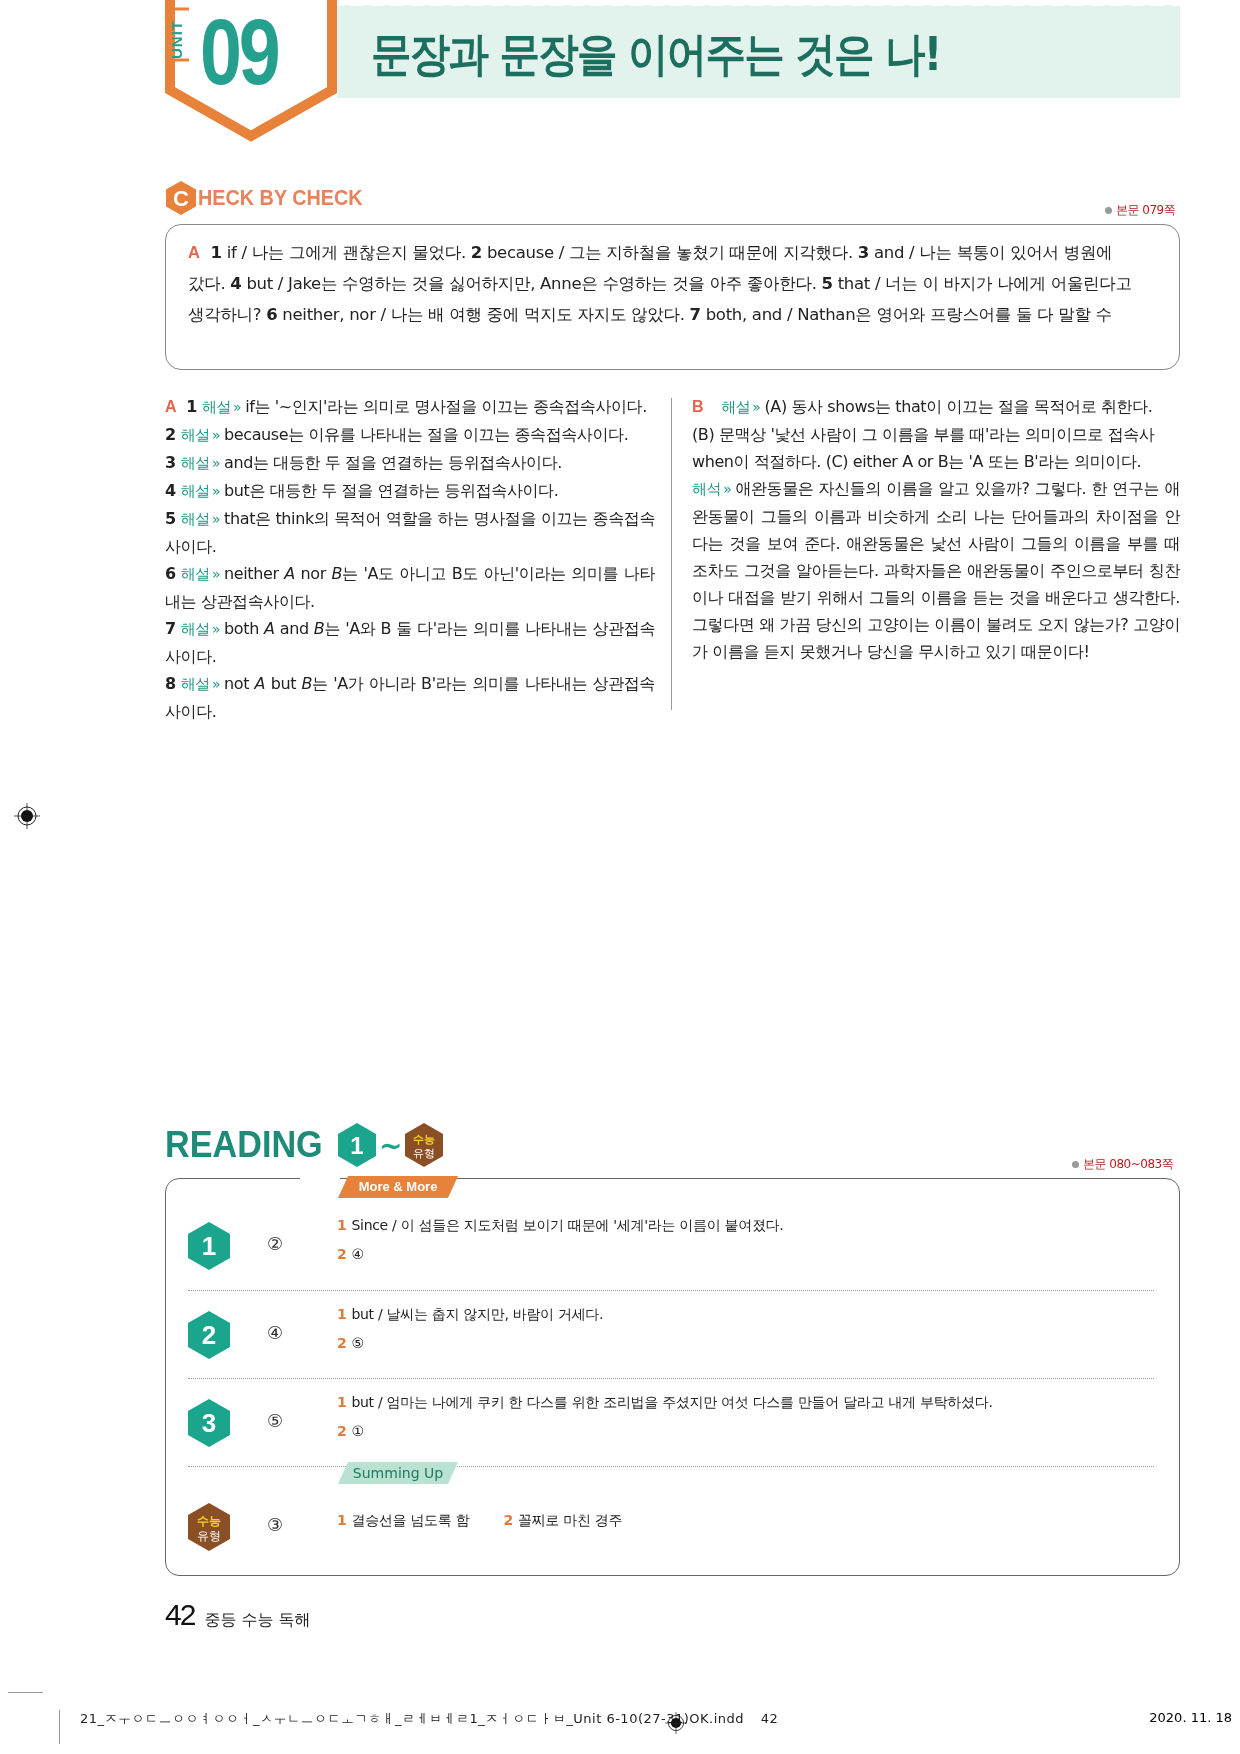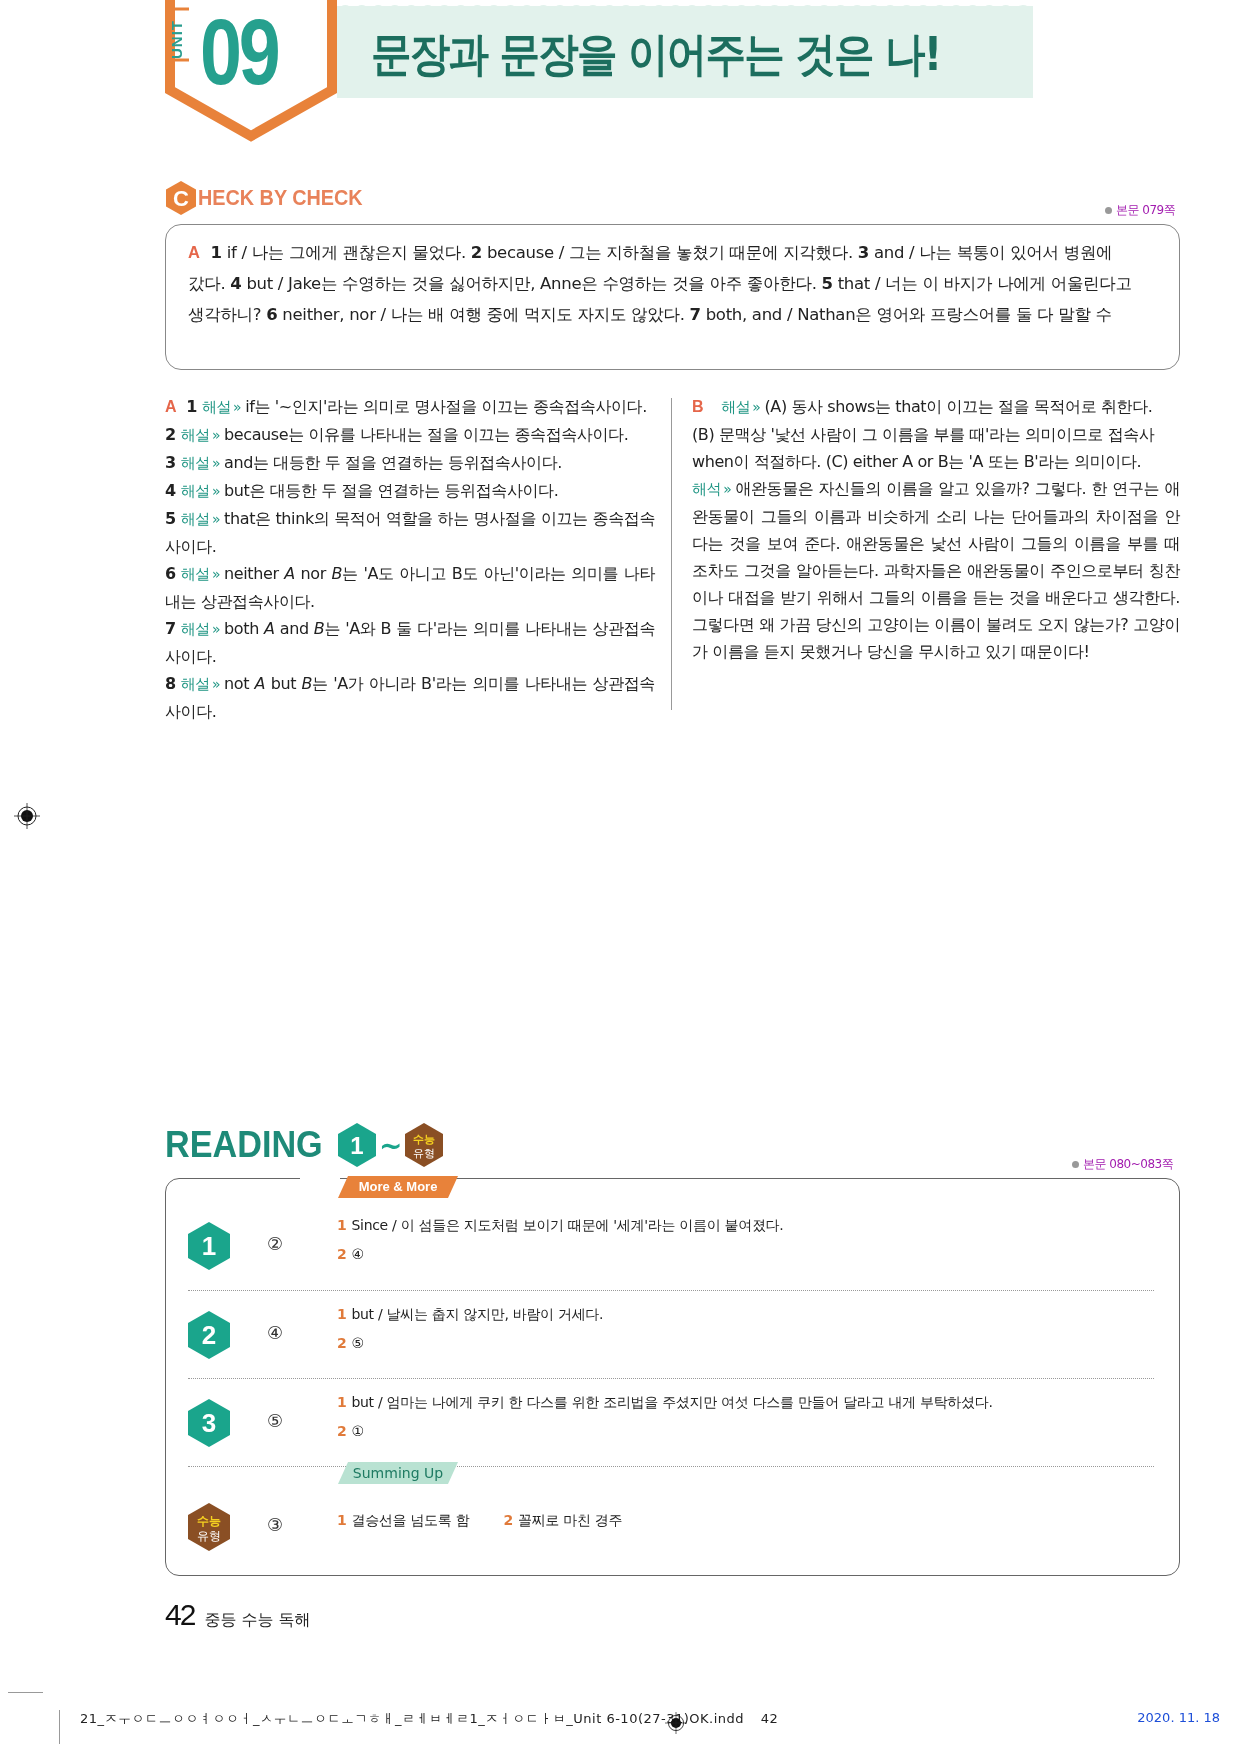--- a/index.html
+++ b/index.html
@@ -8,32 +8,32 @@
 
   
   .unit-badge { position: absolute; left: 165px; top: 0; width: 172px; height: 142px; }
   .unit-badge svg { position: absolute; left: 0; top: 0; }
   .unit-label { position: absolute; left: 168px; top: 14px; width: 20px; height: 52px;
     writing-mode: vertical-rl; transform: rotate(180deg); font-family: "Liberation Sans", sans-serif;
     font-weight: bold; font-size: 15px; color: #2a9d8f; letter-spacing: 1px; text-align: center; }
   .unit-num { position: absolute; left: 200px; top: 2px; font-family: "Liberation Sans", sans-serif;
     font-weight: bold; font-size: 92px; line-height: 100px; color: #26a08e; letter-spacing: -4px; transform: scaleX(0.82); transform-origin: left top; }
 
-  .title-banner { position: absolute; left: 337px; top: 6px; width: 696px; height: 92px;
+  .title-banner { position: absolute; left: 337px; top: 6px; width: 843px; height: 92px;
     background: #e2f2ec; }
   .title-banner .wave { position: absolute; left: 0; top: -6px; width: 100%; height: 10px; }
   .title-text { position: absolute; left: 34px; top: 18px; font-size: 46px; font-weight: bold;
     color: #1c6e5e; letter-spacing: -2px; transform: scaleX(0.88); transform-origin: left center; white-space: nowrap; }
 
   
   .cbc-header { position: absolute; left: 165px; top: 180px; height: 36px; display: flex; align-items: center; }
   .cbc-hex { width: 32px; height: 36px; }
   .cbc-text { font-family: "Liberation Sans", sans-serif; font-weight: bold; font-size: 22px; color: #e8825a;
     margin-left: 1px; letter-spacing: 0px; transform: scaleX(0.9); transform-origin: left center; }
-  .page-ref { position: absolute; font-size: 12px; color: #a21caf; letter-spacing: -0.5px; }
+  .page-ref { position: absolute; font-size: 12px; color: #b91c1c; letter-spacing: -0.5px; }
   .page-ref .dot { display: inline-block; width: 7px; height: 7px; border-radius: 50%; background: #999; margin-right: 4px; vertical-align: middle; }
 
   .answer-box { position: absolute; left: 165px; top: 224px; width: 1015px; height: 146px;
     border: 1.5px solid #888; border-radius: 16px; padding: 12px 22px 0 22px; }
   .answer-box p { font-size: 16.5px; line-height: 31px; color: #222; letter-spacing: -0.3px; }
   .lbl-orange { color: #e5664a; font-weight: bold; font-family: "Liberation Sans", sans-serif; }
   .num-b { font-weight: bold; margin-left: 6px; }
 
   
   .col-left { position: absolute; left: 165px; top: 393px; width: 490px; }
@@ -68,21 +68,21 @@
   .dotted { position: absolute; left: 188px; width: 966px; height: 0; border-top: 1.5px dotted #999; }
   .summing-tag { position: absolute; left: 338px; top: 1462px; width: 120px; height: 22px; }
   .summing-tag span { position: absolute; left: 0; top: 0; width: 100%; text-align: center; line-height: 22px;
     font-size: 14px; color: #1e7a62; }
 
   .footer-page { position: absolute; left: 165px; top: 1598px; display: flex; align-items: baseline; }
   .footer-num { font-family: "Liberation Sans", sans-serif; font-size: 30px; color: #111; letter-spacing: -2px; }
   .footer-title { font-size: 16px; color: #222; margin-left: 10px; }
 
   .slug { position: absolute; left: 80px; top: 1710px; font-size: 13px; color: #222; letter-spacing: 0.5px; white-space: nowrap; }
-  .slug-date { position: absolute; right: 20px; top: 1710px; font-size: 13px; color: #1d4ed8; }
+  .slug-date { position: absolute; right: 8px; top: 1710px; font-size: 13px; color: #000000; }
   .crop-line-h { position: absolute; left: 8px; top: 1692px; width: 35px; height: 1px; background: #999; }
   .crop-line-v { position: absolute; left: 59px; top: 1710px; width: 1px; height: 34px; background: #999; }
 </style>
 </head>
 <body>
 
 <div class="unit-badge">
   <svg width="172" height="142" viewBox="0 0 172 142">
     <polyline points="5,0 5,90 86,136 167,90 167,0" fill="none" stroke="#e8823a" stroke-width="10" stroke-linejoin="miter"></polyline>
     <line x1="10" y1="9" x2="24" y2="9" stroke="#e8823a" stroke-width="3"></line>

